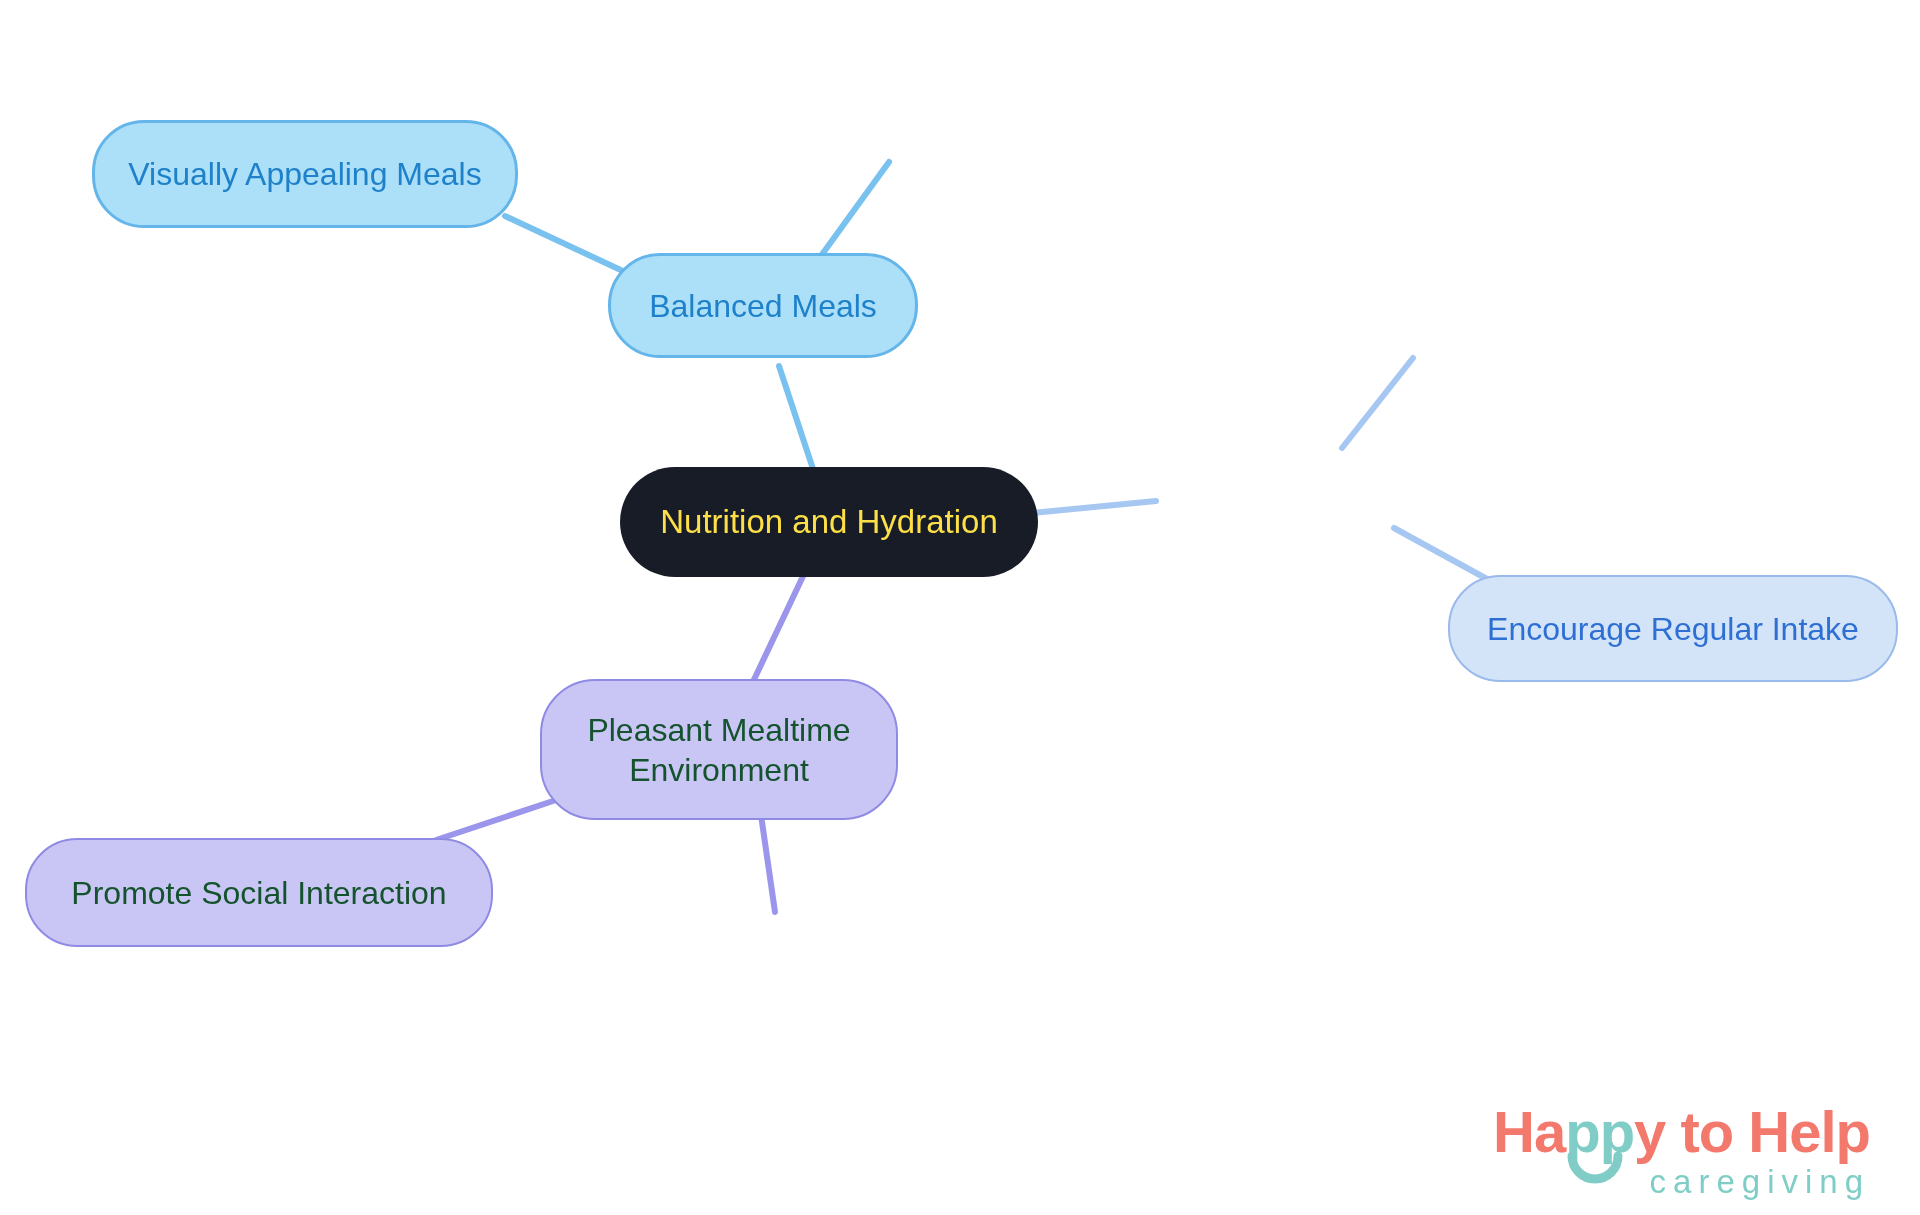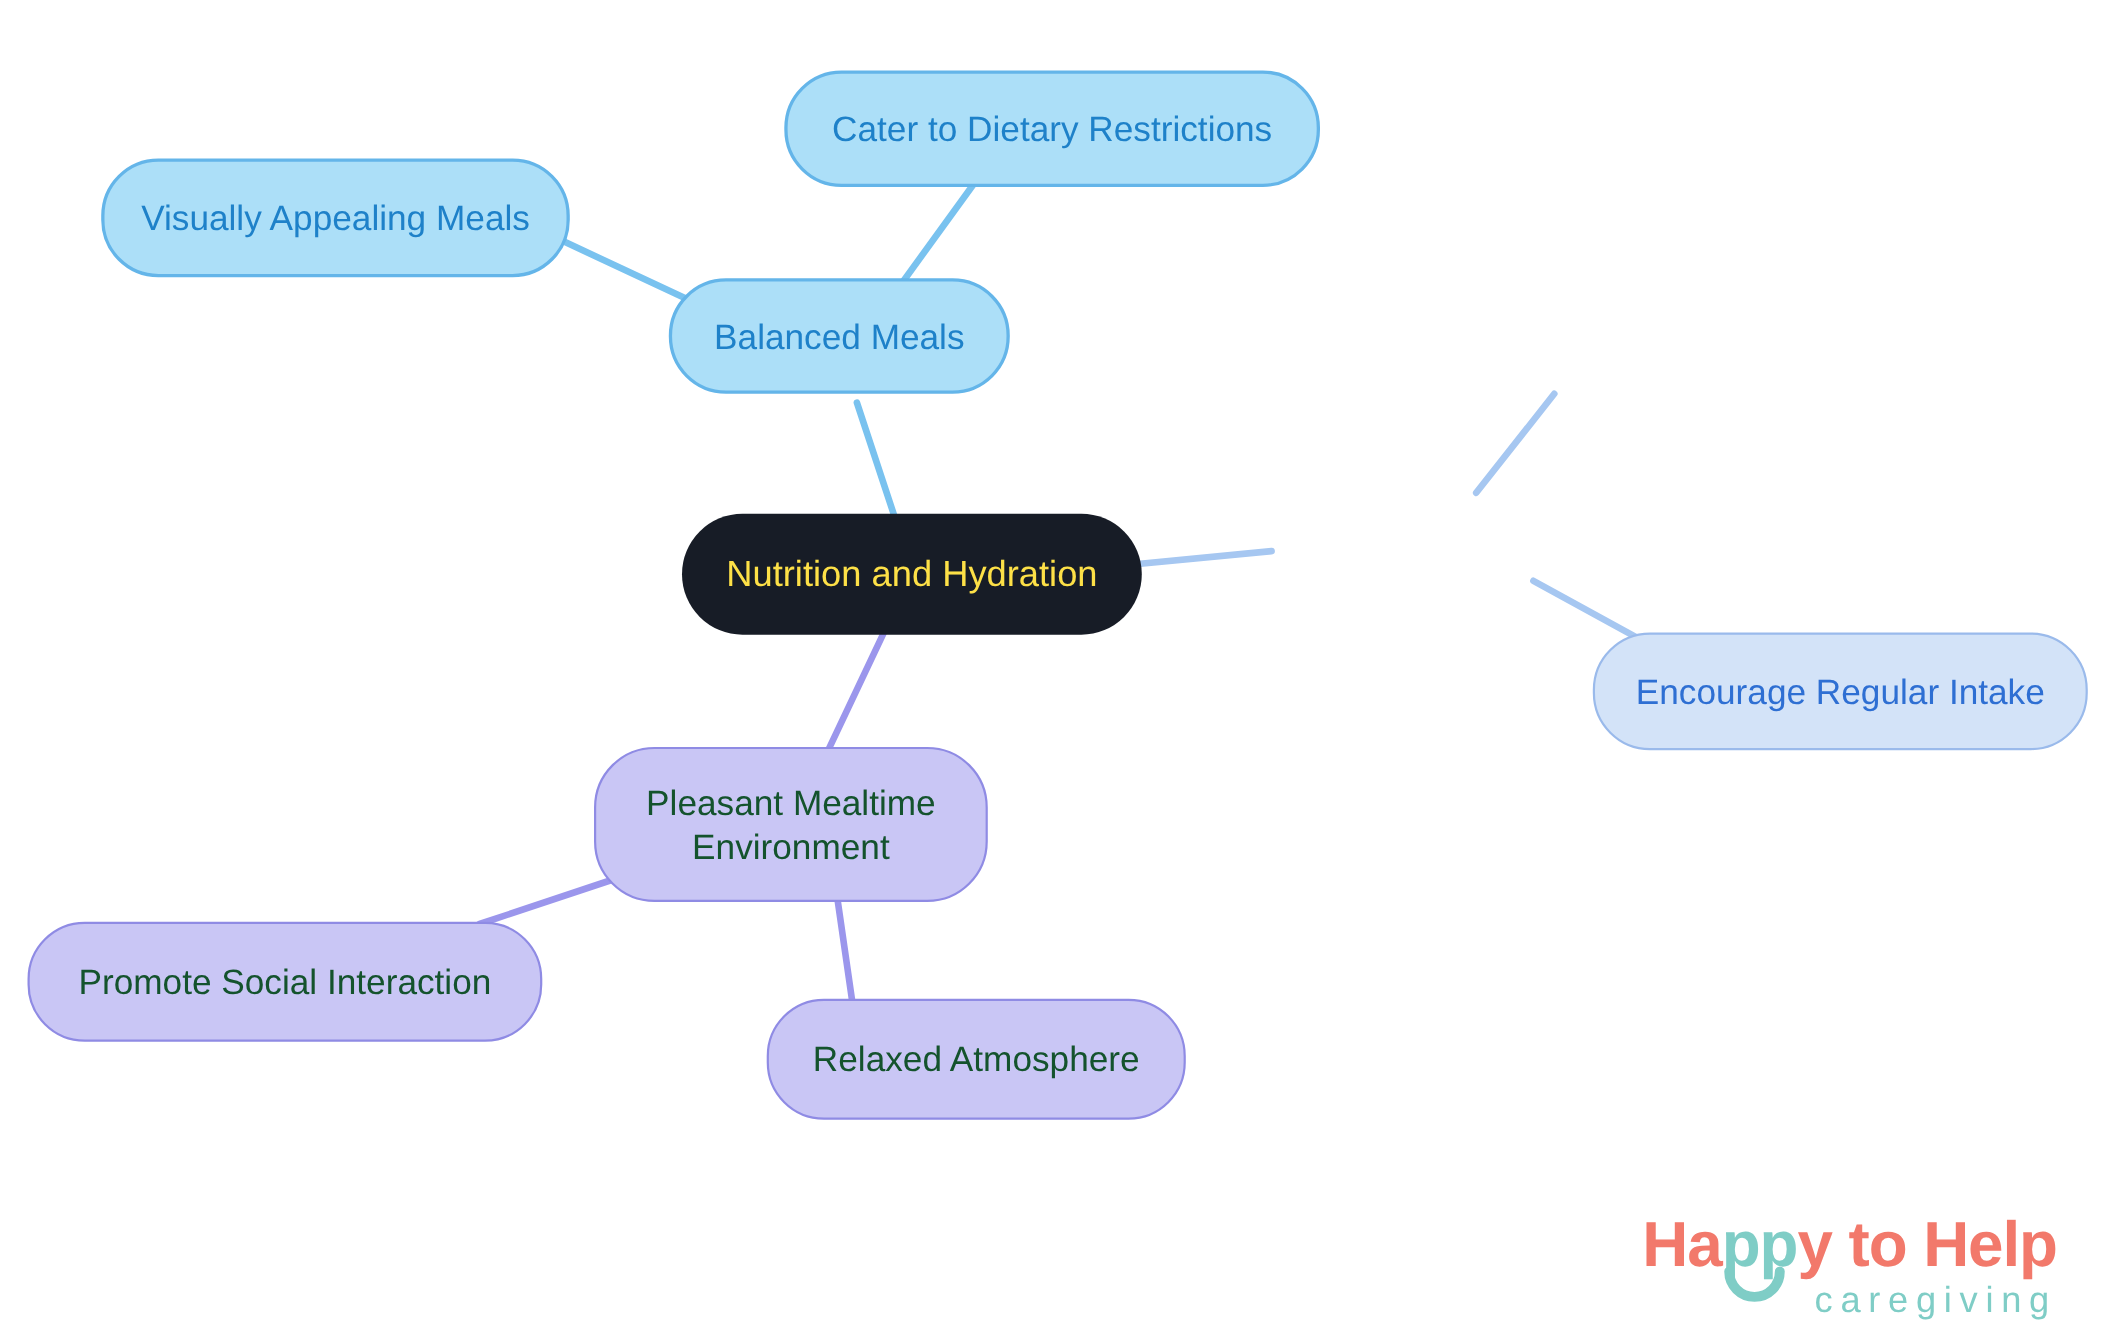--- a/index.html
+++ b/index.html
@@ -54,21 +54,21 @@
   }
   .fam-lav {
     background: #C9C6F5;
     border: 2.5px solid #8F8BE4;
     color: #14532d;
   }
 
   
   #n-central   { left: 620px;  top: 467px; width: 418px; height: 110px; }
   #n-balanced  { left: 608px;  top: 253px; width: 310px; height: 105px; }
-  #n-visual    { left: 92px;   top: 120px; width: 426px; height: 108px; margin-top: 24px; }
+  #n-visual    { left: 92px;   top: 120px; width: 426px; height: 108px; }
   #n-cater     { left: 713px;  top: 64px;  width: 487px; height: 106px; }
   #n-fluid     { left: 1150px; top: 442px; width: 253px; height: 106px; }
   #n-variety   { left: 1287px; top: 253px; width: 373px; height: 107px; }
   #n-encourage { left: 1448px; top: 575px; width: 450px; height: 107px; }
   #n-pleasant  { left: 540px;  top: 679px; width: 358px; height: 141px; border-radius: 55px; }
   #n-promote   { left: 25px;   top: 838px; width: 468px; height: 109px; }
   #n-relaxed   { left: 697px;  top: 908px; width: 381px; height: 110px; }
 
   
   .logo {
@@ -114,27 +114,25 @@
 
     <line x1="805" y1="572" x2="751" y2="686" stroke="#9B96EC" stroke-width="6" stroke-linecap="round"></line>
     <line x1="556" y1="800" x2="436" y2="840" stroke="#9B96EC" stroke-width="6" stroke-linecap="round"></line>
     <line x1="761" y1="815" x2="775" y2="912" stroke="#9B96EC" stroke-width="6" stroke-linecap="round"></line>
   </svg>
 
   <div id="n-central" class="node central">Nutrition and Hydration</div>
 
   <div id="n-balanced" class="node fam-sky">Balanced Meals</div>
   <div id="n-visual" class="node fam-sky">Visually Appealing Meals</div>
-  <div id="n-cater" class="node fam-sky">Cater to Dietary Restrictions</div>
 
   <div id="n-encourage" class="node fam-pale">Encourage Regular Intake</div>
 
   <div id="n-pleasant" class="node fam-lav">Pleasant Mealtime Environment</div>
   <div id="n-promote" class="node fam-lav">Promote Social Interaction</div>
-  <div id="n-relaxed" class="node fam-lav">Relaxed Atmosphere</div>
 
   <div class="logo">
     <div class="wordmark">
       <span class="coral">Ha</span><span class="teal pp"><span>pp</span><svg width="58" height="36" viewBox="0 0 58 36">
             <path d="M6 5 A 23 23 0 0 0 52 5" fill="none" stroke="#7FCDC6" stroke-width="9" stroke-linecap="round"></path>
           </svg></span><span class="coral">y to Help</span>
     </div>
     <div class="tagline">caregiving</div>
   </div>
 

